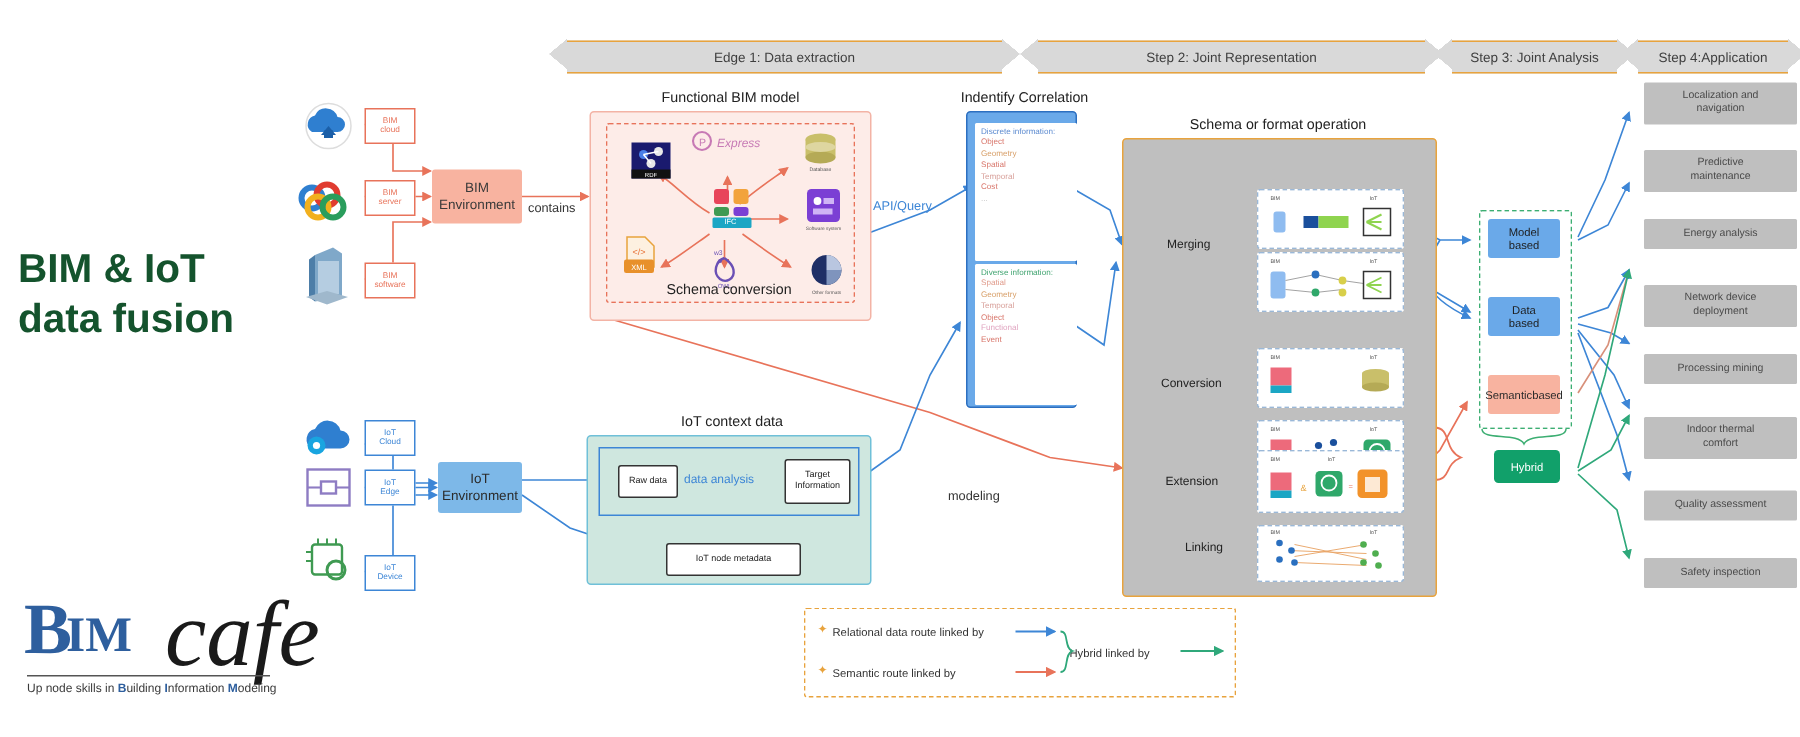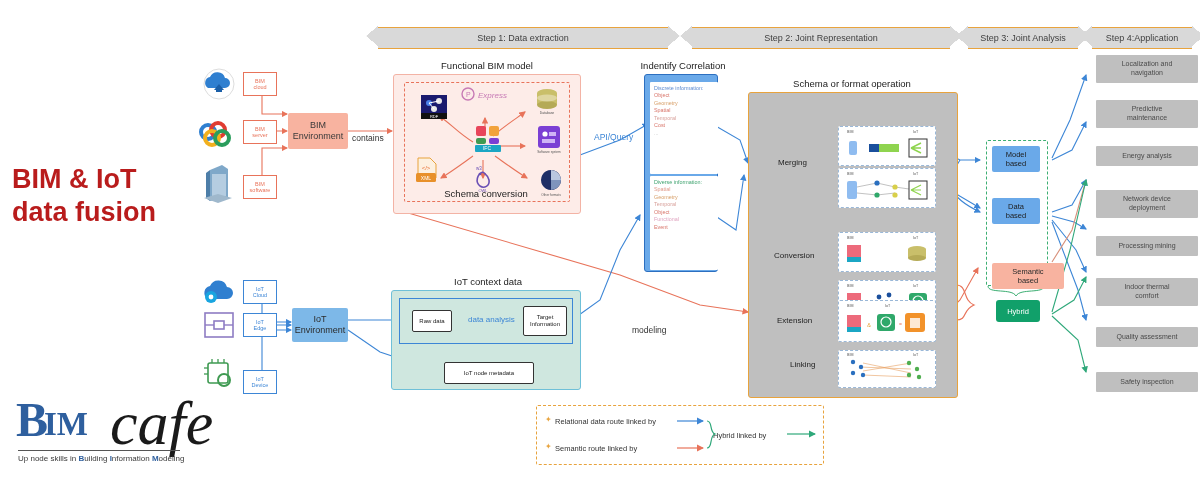--- a/index.html
+++ b/index.html
@@ -60,31 +60,31 @@
 
   .appbox{position:absolute;background:#bfbfbf;border-radius:1px;display:flex;
           align-items:center;justify-content:center;text-align:center;
           font-size:7px;line-height:1.25;color:#4a4a4a;padding:0 3px;}
 
   .legend{position:absolute;border:1px dashed #e8a33d;background:#fff;border-radius:2px;}
   .legend .lg{position:absolute;font-size:7.5px;color:#333;}
   .lgdot{position:absolute;color:#e8a33d;font-size:8px;}
 
   
-  .title{position:absolute;font-size:27px;font-weight:bold;color:#b91c1c;line-height:1.22;}
+  .title{position:absolute;font-size:27px;font-weight:bold;color:#14532d;line-height:1.22;}
   .logo-b{position:absolute;font-family:"Liberation Serif",serif;color:#2e5f9e;
           font-weight:bold;}
   .logo-cafe{position:absolute;font-family:"Liberation Serif",serif;font-style:italic;
              color:#1a1a1a;font-size:62px;line-height:1;}
   .logo-tag{position:absolute;font-size:8px;color:#3a3a3a;white-space:nowrap;}
   .logo-tag b{color:#2e5f9e;font-weight:bold;}
   .logo-rule{position:absolute;height:1px;background:#555;}
 
   .txt{position:absolute;font-size:8.5px;color:#333;}
-  .txt.blue{color:#3d86d6;padding-left:12px;}
+  .txt.blue{color:#3d86d6;}
   svg{position:absolute;left:0;top:0;overflow:visible;}
 </style>
 </head>
 <body>
 
 <div id="stage">
 
   <svg width="1200" height="491">
     <defs>
       <marker id="ab" markerWidth="6" markerHeight="6" refX="5" refY="3" orient="auto">
@@ -161,21 +161,21 @@
     <g stroke="#3cae72" fill="none" stroke-width="1">
         <path d="M988,286 C988,294 1012,288 1016,296 C1020,288 1044,294 1044,286"></path>
       </g>
 
     <g stroke="#888" fill="none" stroke-width="0.7">
       <path d="M862,248 L894,248" marker-end="url(#ak)"></path>
     </g>
   </svg>
 
   <div class="chevwrap" style="left:378px;top:27px;width:290px;">
-    <div class="chev">Step 1: Data extraction</div>
+    <div class="chev">Edge 1: Data extraction</div>
   </div>
   <div class="chevwrap" style="left:692px;top:27px;width:258px;">
     <div class="chev">Step 2: Joint Representation</div>
   </div>
   <div class="chevwrap" style="left:968px;top:27px;width:110px;">
     <div class="chev">Step 3: Joint Analysis</div>
   </div>
   <div class="chevwrap" style="left:1092px;top:27px;width:100px;">
     <div class="chev">Step 4:Application</div>
   </div>
@@ -523,21 +523,21 @@
 
   <div class="dashgreen" style="left:986px;top:140px;width:60px;height:144px;"></div>
   <div class="stepbox sb-blue" style="left:992px;top:146px;width:48px;height:26px;flex-direction:column;">
     <span>Model</span>
     <span>based</span>
   </div>
   <div class="stepbox sb-blue" style="left:992px;top:198px;width:48px;height:26px;flex-direction:column;">
     <span>Data</span>
     <span>based</span>
   </div>
-  <div class="stepbox sb-red" style="left:992px;top:250px;width:72px;height:26px;flex-direction:column;margin-top:13px;">
+  <div class="stepbox sb-red" style="left:992px;top:250px;width:48px;height:26px;flex-direction:row;">
     <span>Semantic</span>
     <span>based</span>
   </div>
   <div class="stepbox sb-green" style="left:996px;top:300px;width:44px;height:22px;border-radius:3px;">
     <span>Hybrid</span>
   </div>
 
   <div class="appbox" style="left:1096px;top:55px;width:96px;height:28px;flex-direction:column;">
     <span>Localization and</span>
     <span>navigation</span>

